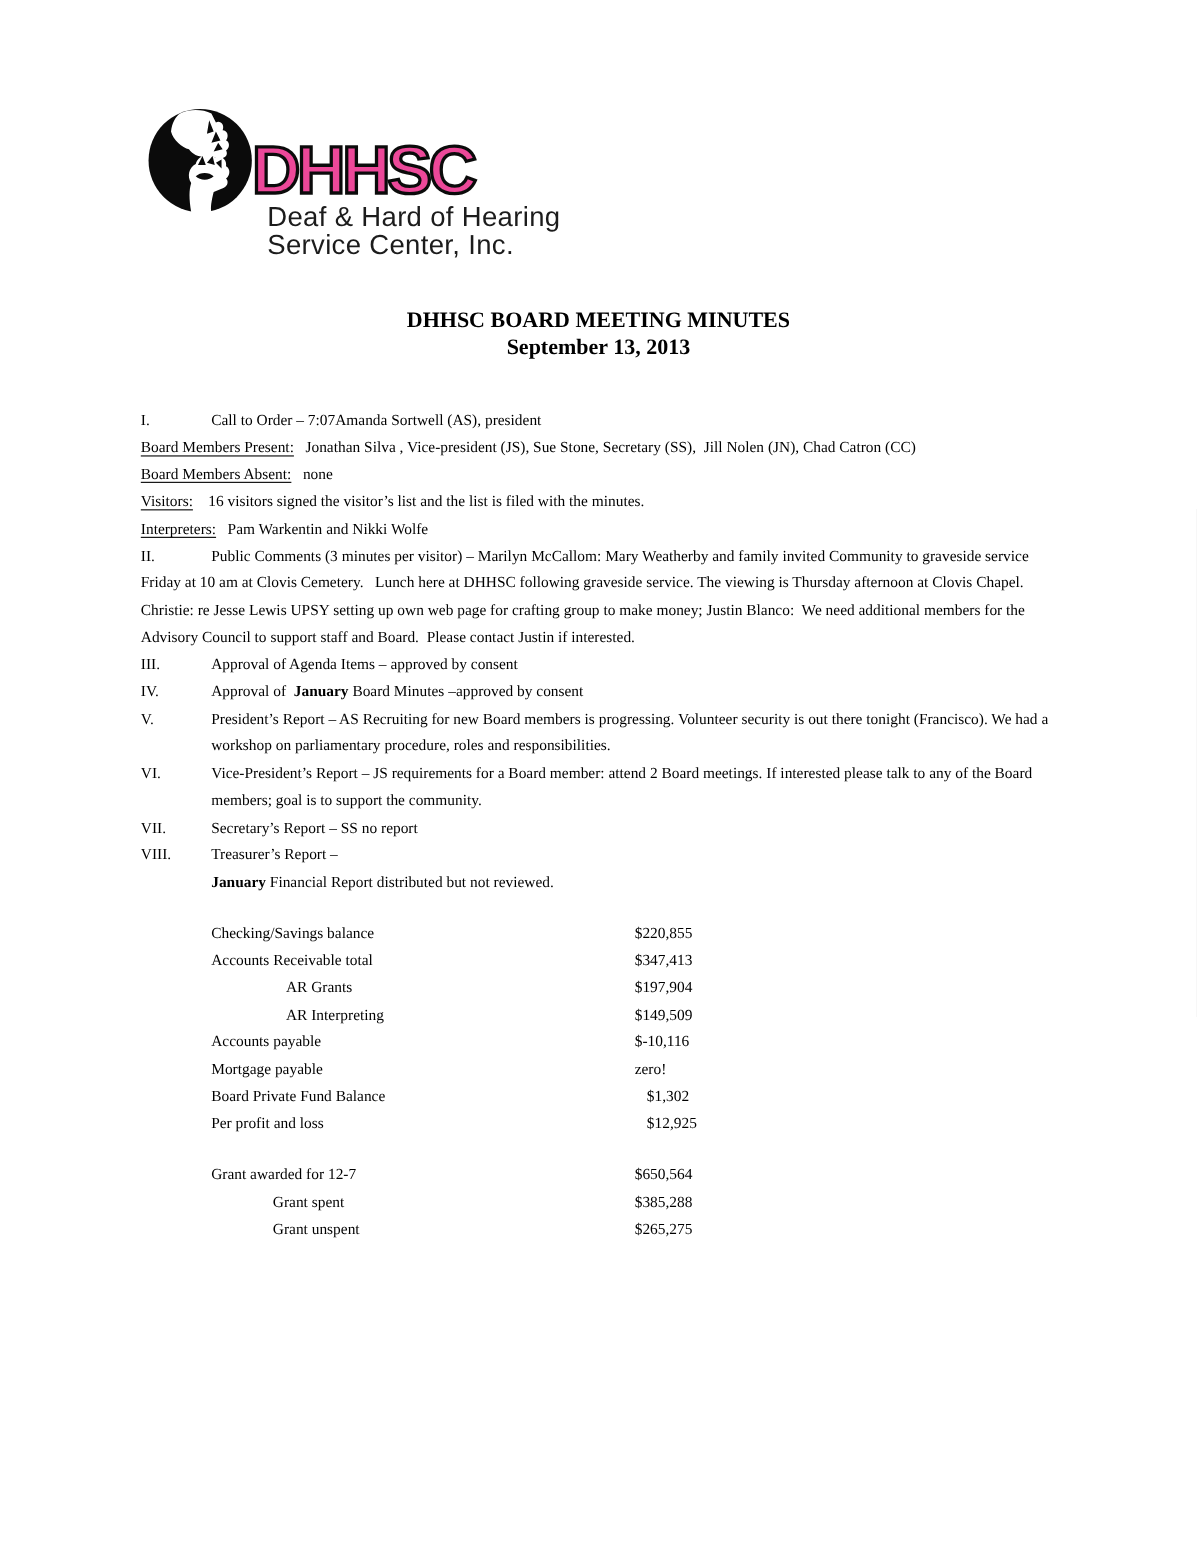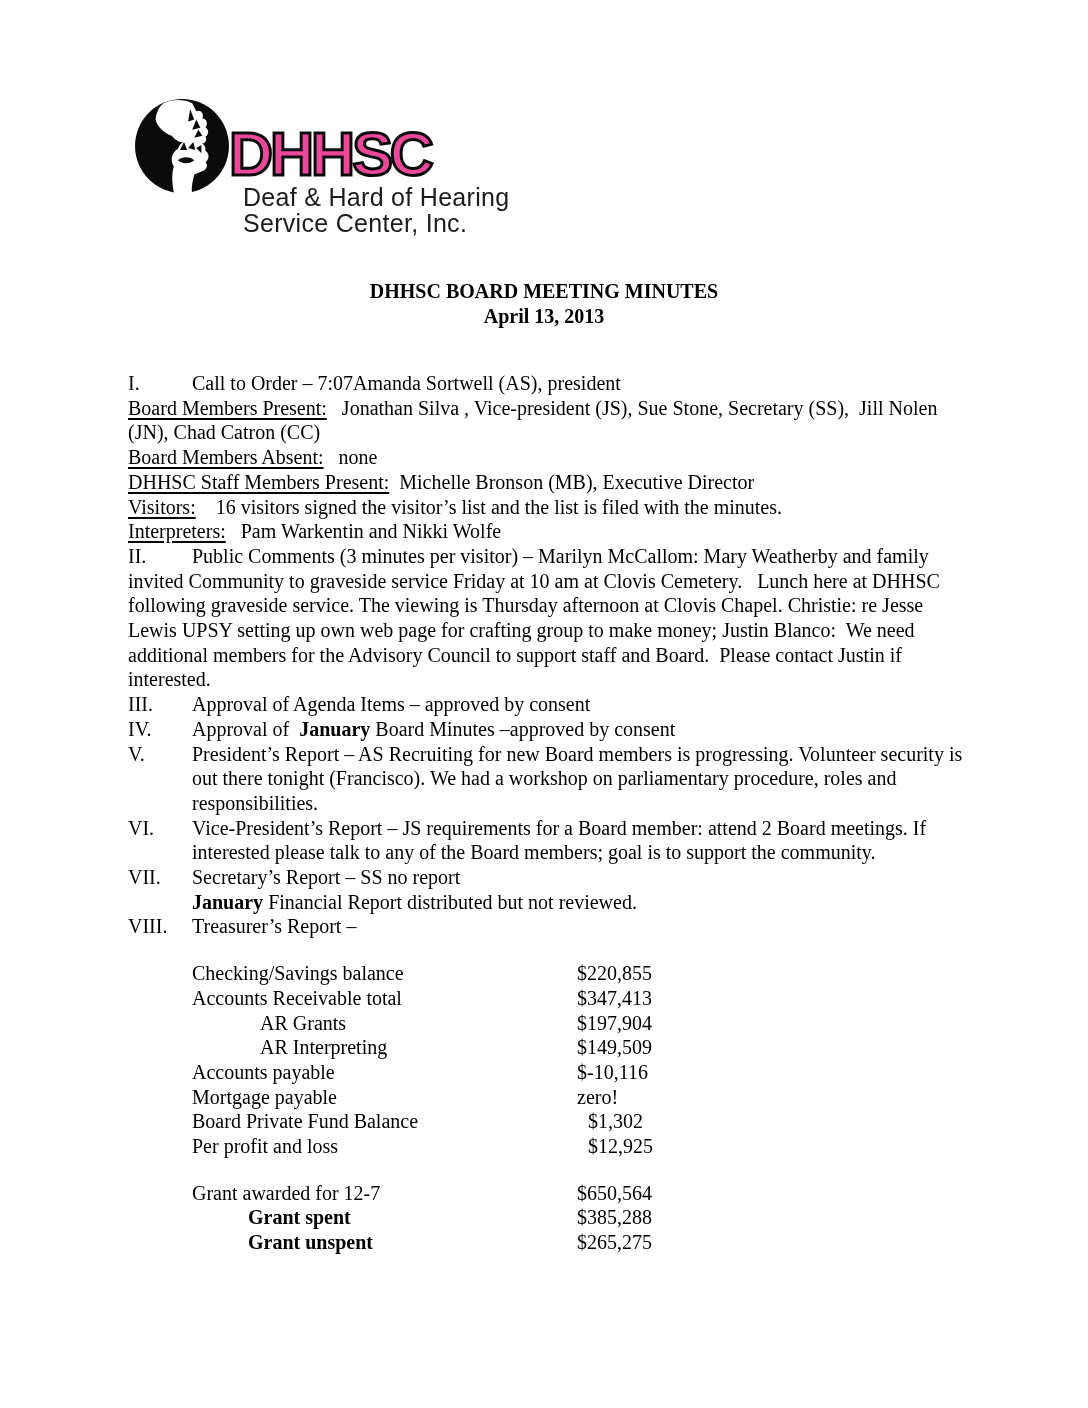--- a/index.html
+++ b/index.html
@@ -33,36 +33,36 @@
   .title-block {
     position:absolute; top:279px; left:0; width:1088px;
     text-align:center; font-weight:bold;
     font-size:20px; line-height:24.5px;
   }
   .title-block div { margin:0; }
 
   
   .body-block {
     position:absolute; top:371px; left:128px; width:845px;
-    font-size:20px; line-height:24.7px;
+    font-size:14px; line-height:24.7px;
   }
   p.line { margin:0; white-space:pre-wrap; }
   .num-item { padding-left:64px; text-indent:-64px; }
   .num-item .num { display:inline-block; width:64px; text-indent:0; }
   .num-item.flush { padding-left:0; text-indent:0; }
   .ulab { text-decoration:underline; text-underline-offset:3px; }
   .b { font-weight:bold; }
   .indent64 { padding-left:64px; }
   .sp { height:22px; }
 
   
   .fin-row { position:relative; height:24.7px; padding-left:64px; white-space:pre; }
   .fin-value { position:absolute; left:449px; top:0; }
   .fin-row.ind  .fin-label { margin-left:68px; }
-  .fin-row.gind .fin-label { margin-left:56px;font-weight:bold; }
+  .fin-row.gind .fin-label { margin-left:56px; }
   .fin-row.shift .fin-value { left:460px; }
 </style>
 </head>
 <body>
 
 <div class="page">
 
   <div class="logo-block">
     <svg class="logo-mark" viewBox="0 0 96 96" xmlns="http://www.w3.org/2000/svg">
       <circle cx="48" cy="48" r="46" fill="#0b0b0b"></circle>
@@ -93,52 +93,51 @@
     </svg>
     <div class="logo-acronym">DHHSC</div>
     <div class="logo-tagline">
       <div>Deaf &amp; Hard of Hearing</div>
       <div>Service Center, Inc.</div>
     </div>
   </div>
 
   <div class="title-block">
     <div>DHHSC BOARD MEETING MINUTES</div>
-    <div>April 13, 2013</div>
+    <div>September 13, 2013</div>
   </div>
 
   <div class="body-block">
 
     <p class="line num-item"><span class="num">I.</span><span>Call to Order – 7:07Amanda Sortwell (AS), president</span></p>
 
     <p class="line"><span class="ulab">Board Members Present:</span><span>   Jonathan Silva , Vice-president (JS), Sue Stone, Secretary (SS),  Jill Nolen (JN), Chad Catron (CC)</span></p>
 
     <p class="line"><span class="ulab">Board Members Absent:</span><span>   none</span></p>
 
-    <p class="line"><span class="ulab">DHHSC Staff Members Present:</span><span>  Michelle Bronson (MB), Executive Director</span></p>
 
     <p class="line"><span class="ulab">Visitors:</span><span>    16 visitors signed the visitor’s list and the list is filed with the minutes.</span></p>
 
     <p class="line"><span class="ulab">Interpreters:</span><span>   Pam Warkentin and Nikki Wolfe</span></p>
 
     <p class="line num-item flush"><span class="num">II.</span><span>Public Comments (3 minutes per visitor) – Marilyn McCallom: Mary Weatherby and family invited Community to graveside service Friday at 10 am at Clovis Cemetery.   Lunch here at DHHSC following graveside service. The viewing is Thursday afternoon at Clovis Chapel. Christie: re Jesse Lewis UPSY setting up own web page for crafting group to make money; Justin Blanco:  We need additional members for the Advisory Council to support staff and Board.  Please contact Justin if interested.</span></p>
 
     <p class="line num-item"><span class="num">III.</span><span>Approval of Agenda Items – approved by consent</span></p>
 
     <p class="line num-item"><span class="num">IV.</span><span>Approval of  </span><span class="b">January</span><span> Board Minutes –approved by consent</span></p>
 
     <p class="line num-item"><span class="num">V.</span><span>President’s Report – AS Recruiting for new Board members is progressing. Volunteer security is out there tonight (Francisco). We had a workshop on parliamentary procedure, roles and responsibilities.</span></p>
 
     <p class="line num-item"><span class="num">VI.</span><span>Vice-President’s Report – JS requirements for a Board member: attend 2 Board meetings. If interested please talk to any of the Board members; goal is to support the community.</span></p>
 
     <p class="line num-item"><span class="num">VII.</span><span>Secretary’s Report – SS no report</span></p>
 
+    <p class="line num-item"><span class="num">VIII.</span><span>Treasurer’s Report –</span></p>
+
     <p class="line indent64"><span class="b">January</span><span> Financial Report distributed but not reviewed.</span></p>
-
-    <p class="line num-item"><span class="num">VIII.</span><span>Treasurer’s Report –</span></p>
 
     <div class="sp"></div>
 
     <div>
       <div class="fin-row"><span class="fin-label">Checking/Savings balance</span><span class="fin-value">$220,855</span></div>
       <div class="fin-row"><span class="fin-label">Accounts Receivable total</span><span class="fin-value">$347,413</span></div>
       <div class="fin-row ind"><span class="fin-label">AR Grants</span><span class="fin-value">$197,904</span></div>
       <div class="fin-row ind"><span class="fin-label">AR Interpreting</span><span class="fin-value">$149,509</span></div>
       <div class="fin-row"><span class="fin-label">Accounts payable</span><span class="fin-value">$-10,116</span></div>
       <div class="fin-row"><span class="fin-label">Mortgage payable</span><span class="fin-value">zero!</span></div>

